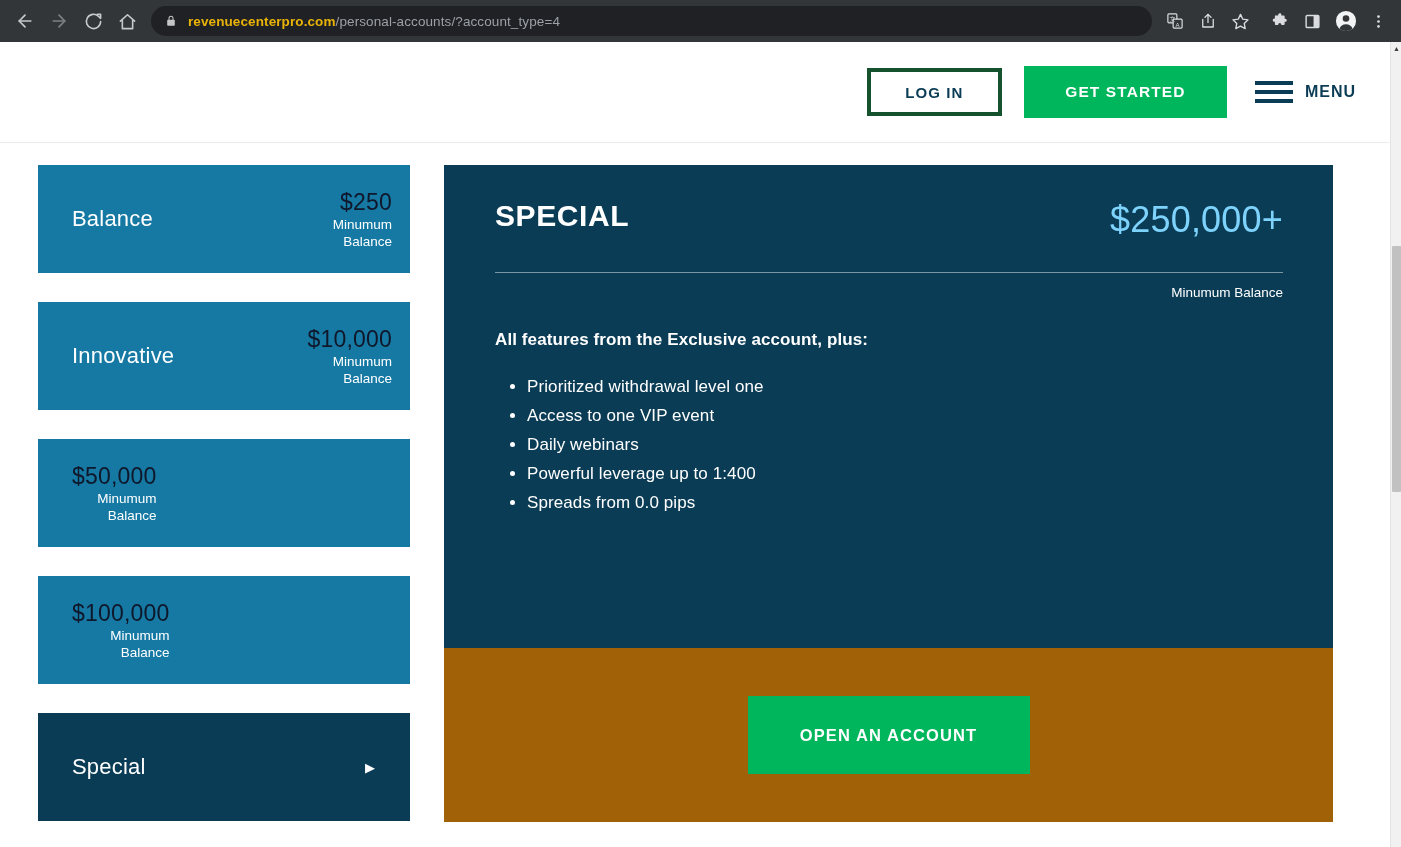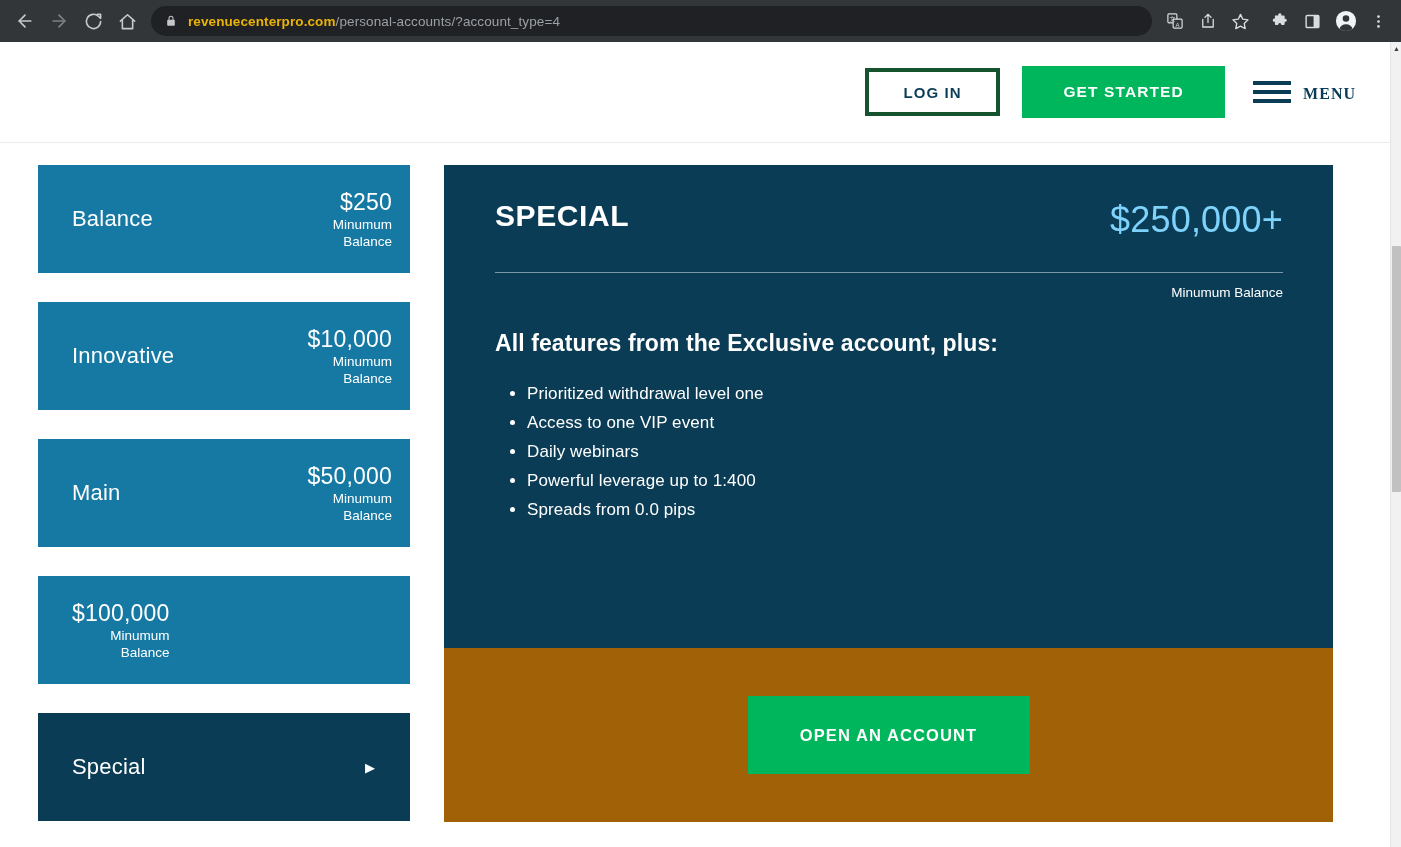--- a/index.html
+++ b/index.html
@@ -103,23 +103,22 @@
     color: #ffffff;
     font-size: 15.5px; font-weight: bold;
     letter-spacing: 1.1px;
     display: flex; align-items: center; justify-content: center;
     border: none;
     font-family: "Liberation Sans", sans-serif;
     cursor: pointer;
   }
   .menu-toggle {
     margin-left: 28px;
-    display: flex; align-items: flex-end;
+    display: flex; align-items: center;
     cursor: pointer;
-    font-family: Liberation Serif, serif;
   }
   .burger { width: 38px; flex: none; }
   .burger span {
     display: block; height: 4px;
     background: #0B3C55;
     margin-bottom: 5px;
   }
   .burger span:last-child { margin-bottom: 0; }
   .menu-label {
     margin-left: 12px;
@@ -146,21 +145,21 @@
   }
   .acct-card.active { background: #0B3C55; }
   .acct-name {
     color: #ffffff;
     font-size: 22px;
     letter-spacing: .2px;
     flex: 1 1 auto;
   }
   .acct-right { text-align: right; flex: none; }
   .acct-price {
-    color: #ffffff;
+    color: #0f172a;
     font-size: 23px;
     line-height: 27px;
     letter-spacing: .2px;
   }
   .acct-sub {
     color: #ffffff;
     font-size: 13.5px;
     line-height: 17px;
     max-width: 84px;
     margin-left: auto;
@@ -197,21 +196,21 @@
     margin-top: 31px;
   }
   .detail-minlabel {
     color: #ffffff;
     font-size: 13.5px;
     text-align: right;
     margin-top: 12px;
   }
   .detail-lead {
     color: #ffffff;
-    font-size: 23px; font-weight: bold;
+    font-size: 17px; font-weight: bold;
     margin-top: 30px;
     letter-spacing: .1px;
   }
   .feat-list { margin-top: 22px; padding-left: 32px; }
   .feat-list li {
     color: #ffffff;
     font-size: 17px;
     line-height: 29px;
     letter-spacing: .1px;
   }
@@ -369,21 +368,20 @@
         </div>
       </div>
       <div class="acct-card">
         <div class="acct-name">Innovative</div>
         <div class="acct-right">
           <div class="acct-price">$10,000</div>
           <div class="acct-sub">Minumum Balance</div>
         </div>
       </div>
       <div class="acct-card">
-        <div class="acct-name">Main</div>
         <div class="acct-right">
           <div class="acct-price">$50,000</div>
           <div class="acct-sub">Minumum Balance</div>
         </div>
       </div>
       <div class="acct-card">
         <div class="acct-right">
           <div class="acct-price">$100,000</div>
           <div class="acct-sub">Minumum Balance</div>
         </div>

